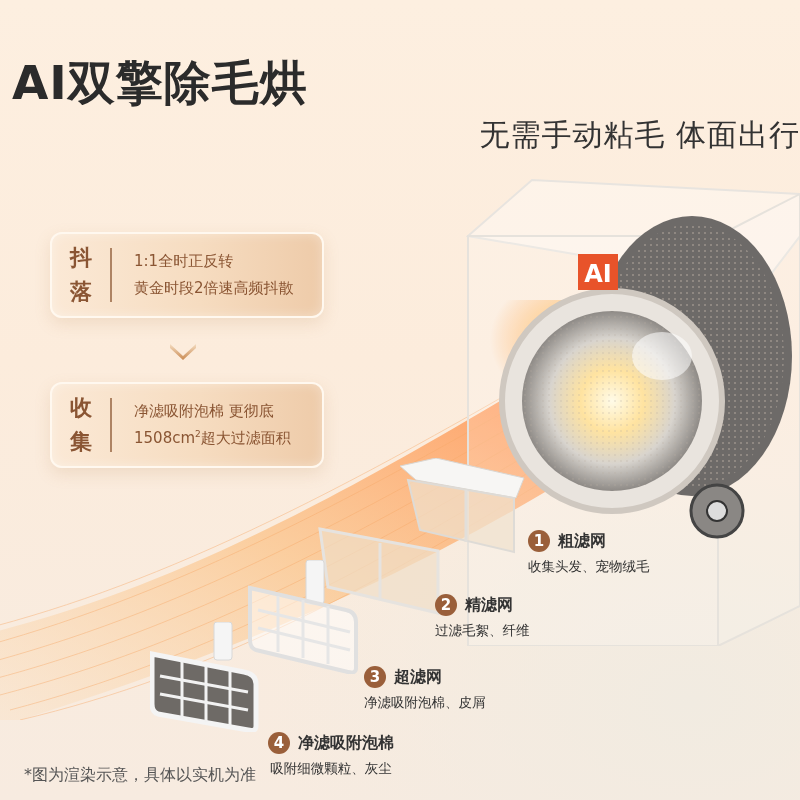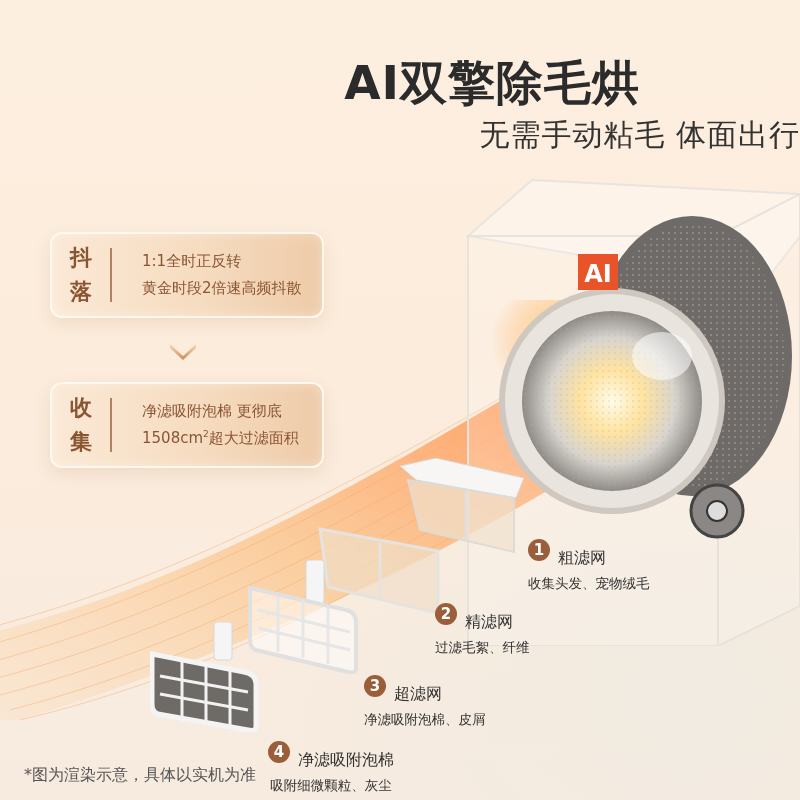--- a/index.html
+++ b/index.html
@@ -10,22 +10,23 @@
       background:
         radial-gradient(ellipse 420px 300px at 690px 700px, #f1ebe1 0%, rgba(241,235,225,0) 100%),
         linear-gradient(180deg, #fdefe0 0%, #fcecdc 45%, #f7ebe0 100%);
       color: #333;
     }
     .stage { position: absolute; inset: 0; }
 
     
     .title {
       position: absolute; left: 0; width: 640px; top: 52px;
-      text-align: right; font-size: 47px; font-weight: bold; color: #2b2b2b;
+      text-align: left; font-size: 47px; font-weight: bold; color: #2b2b2b;
       letter-spacing: 1px;
+      padding-left: 12px;
     }
     .subtitle {
       position: absolute; left: 0; width: 800px; top: 115px;
       text-align: right; font-size: 30px; color: #333; letter-spacing: 1px;
     }
 
     
     .stream {
       position: absolute; left: -40px; top: 300px; width: 900px; height: 420px;
       pointer-events: none;
@@ -40,37 +41,37 @@
       box-shadow: 0 6px 16px rgba(190,140,90,0.18), inset 0 0 12px rgba(255,255,255,0.35);
       display: flex; align-items: center;
     }
     .card-1 { top: 232px; }
     .card-2 { top: 382px; }
     .card-tag {
       width: 58px; display: flex; flex-direction: column; align-items: center;
       font-size: 22px; font-weight: bold; color: #8a5533; line-height: 34px;
     }
     .card-sep { width: 2px; height: 54px; background: #9b6a48; opacity: .8; }
-    .card-lines { padding-left: 30px; display: flex; flex-direction: column; gap: 8px; }
+    .card-lines { padding-left: 22px; display: flex; flex-direction: column; gap: 8px; }
     .card-line { font-size: 15px; color: #8a5533; white-space: nowrap; }
     .card-line sup { font-size: 9px; }
 
     .chevron {
       position: absolute; left: 168px; top: 340px; width: 30px; height: 24px;
     }
 
     
     .label { position: absolute; }
     .label-head { display: flex; align-items: center; gap: 8px; }
     .badge {
       width: 22px; height: 22px; border-radius: 50%;
       background: #9a5f3a; color: #fff; font-weight: bold; font-size: 15px;
       display: flex; align-items: center; justify-content: center;
     }
-    .label-title { font-size: 16px; font-weight: normal; color: #333; margin-top: 18px; }
+    .label-title { font-size: 16px; font-weight: bold; color: #333; }
     .label-desc { font-size: 13.5px; color: #333; margin-top: 6px; white-space: nowrap; text-align: center; }
     .label-1 { left: 528px; top: 530px; }
     .label-2 { left: 435px; top: 594px; }
     .label-3 { left: 364px; top: 666px; }
     .label-4 { left: 268px; top: 732px; }
 
     .disclaimer {
       position: absolute; left: 24px; top: 765px; font-size: 16px; color: #555;
     }
 

